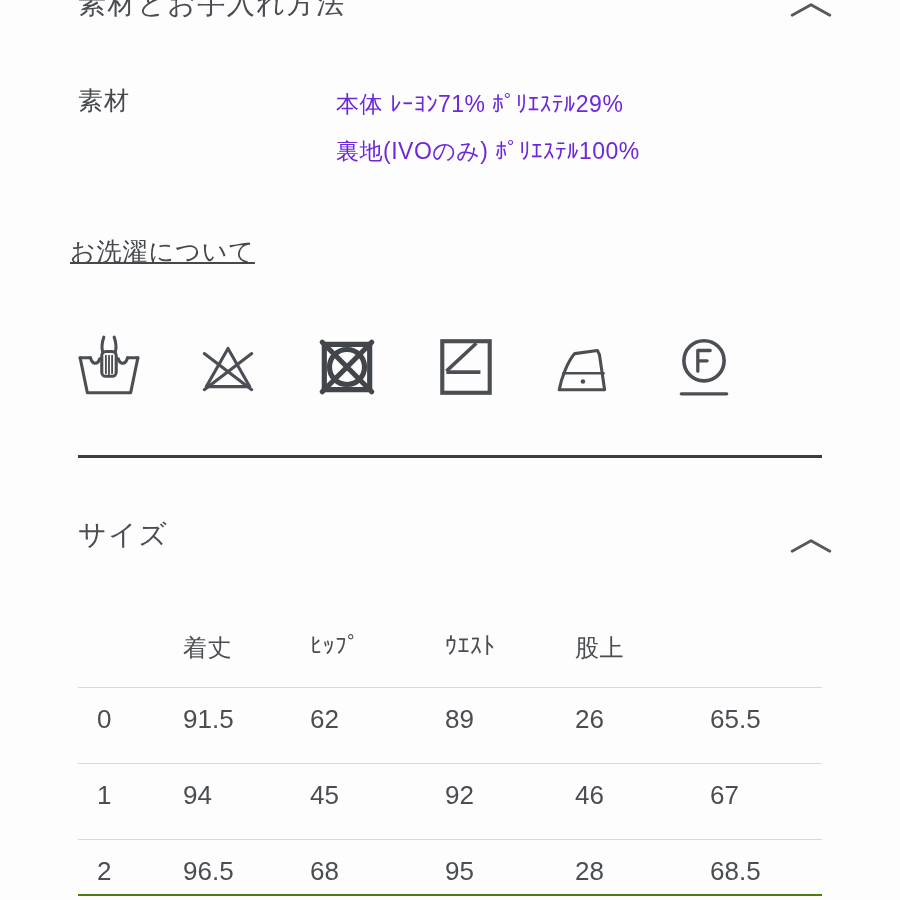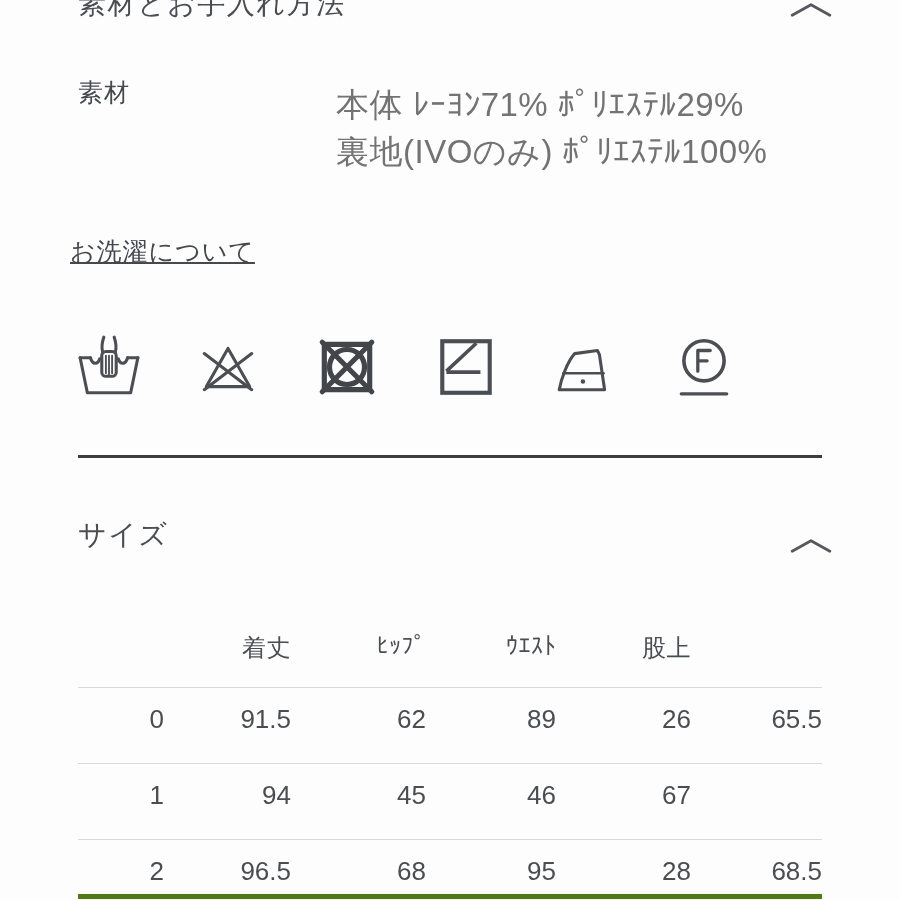--- a/index.html
+++ b/index.html
@@ -23,23 +23,23 @@
     white-space: nowrap;
   }
   .chevron { color: #55585c; }
 
   .material-label, .laundry-label {
     font-size: 25px;
     color: #45484d;
     letter-spacing: 1px;
   }
   .material-content {
-    font-size: 33px;
+    font-size: 23px;
     line-height: 47px;
-    color: #737373;
+    color: #6d28d9;
     letter-spacing: 0.5px;
     white-space: nowrap;
   }
 
   .icons-row {
     display: flex;
     align-items: center;
     gap: 53px;
   }
   .care-icon { color: #4b4f54; }
@@ -48,22 +48,21 @@
   .divider-dark {
     background: #3b3d41;
     height: 3px;
     width: 744px;
   }
 
   .size-table-wrap {
     width: 744px;
     height: 274px;
     overflow: hidden;
-    border-bottom: 5px solid #4d7c0f;
-    text-align: right;
+    border-bottom: 2px solid #4d7c0f;
   }
   .t-row {
     display: grid;
     grid-template-columns: 86px 127px 135px 130px 135px 131px;
   }
   .t-head { height: 67px; }
   .t-head .t-cell {
     padding-top: 12px;
     font-size: 24px;
     color: #4a4d52;
@@ -84,21 +83,21 @@
 <body>
 
 <div class="abs section-title" style="left:78px; top:-15px;">素材とお手入れ方法</div>
 
 <div class="abs chevron" style="left:789px; top:1px;">
   <svg width="44" height="17" viewBox="0 0 46 18">
     <polyline points="3,15 23,4 43,15" fill="none" stroke="currentColor" stroke-width="3" stroke-linecap="round" stroke-linejoin="round"></polyline>
   </svg>
 </div>
 
-<div class="abs material-label" style="left:78px; top:76px;font-family:Liberation Serif, serif;">素材</div>
+<div class="abs material-label" style="left:78px; top:84px;font-family:Liberation Serif, serif;">素材</div>
 
 <div class="abs material-content" style="left:336px; top:81px;">
   <div>本体 ﾚｰﾖﾝ71% ﾎﾟﾘｴｽﾃﾙ29%</div>
   <div>裏地(IVOのみ) ﾎﾟﾘｴｽﾃﾙ100%</div>
 </div>
 
 <div class="abs laundry-label" style="left:70px; top:235px;text-decoration:underline;">お洗濯について</div>
 
 <div class="abs icons-row" style="left:76px; top:331px;">
 
@@ -185,20 +184,21 @@
     <div class="t-cell">62</div>
     <div class="t-cell">89</div>
     <div class="t-cell">26</div>
     <div class="t-cell">65.5</div>
   </div>
 
   <div class="t-row t-data">
     <div class="t-cell">1</div>
     <div class="t-cell">94</div>
     <div class="t-cell">45</div>
+    <div class="t-cell">92</div>
     <div class="t-cell">46</div>
     <div class="t-cell">67</div>
   </div>
 
   <div class="t-row t-data">
     <div class="t-cell">2</div>
     <div class="t-cell">96.5</div>
     <div class="t-cell">68</div>
     <div class="t-cell">95</div>
     <div class="t-cell">28</div>

